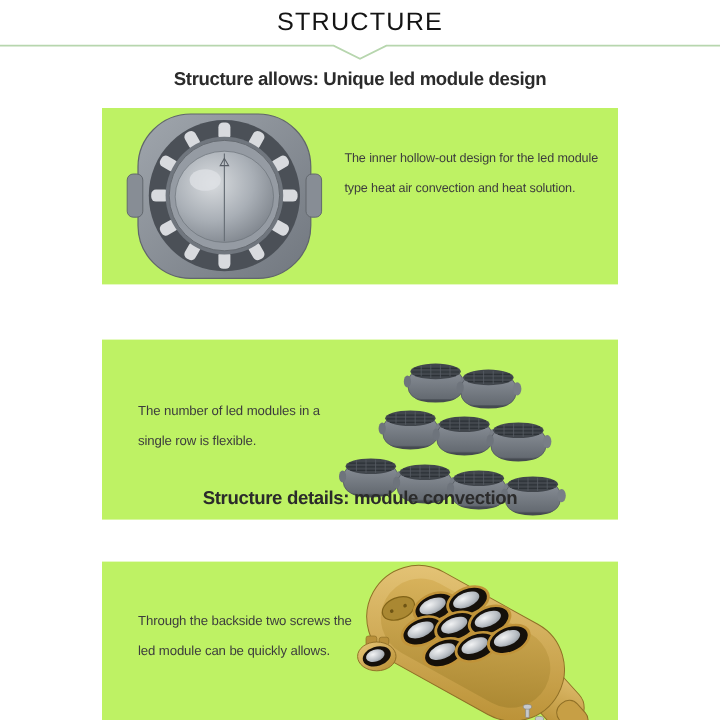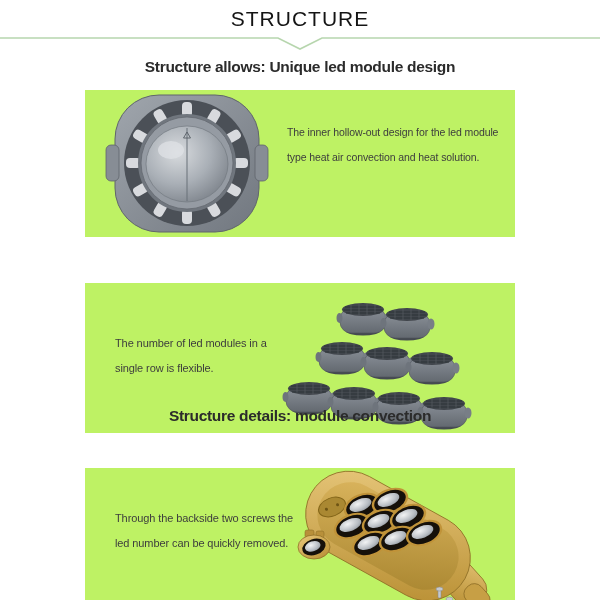--- a/index.html
+++ b/index.html
@@ -126,21 +126,21 @@
         <use href="#ledmod" x="138" y="100"></use>
     </svg>
   </div>
 
   <div class="sec-heading h2">Structure details: module convection</div>
 
   <div class="panel panel-3">
 
     <div class="para para-3">
       <div>Through the backside two screws the</div>
-      <div>led number can be quickly removed.</div>
+      <div>led module can be quickly allows.</div>
     </div>
 
     <svg class="img-abs" style="left:205px;top:5px;" width="225" height="138" viewBox="0 0 225 138">
       <defs>
         <linearGradient id="goldG" x1="0" y1="0" x2="1" y2="1">
           <stop offset="0" stop-color="#e8c87c"></stop>
             <stop offset="1" stop-color="#b78d31"></stop>
         </linearGradient>
         <linearGradient id="goldInner" x1="0" y1="0" x2="1" y2="1">
           <stop offset="0" stop-color="#dcb65f"></stop>

